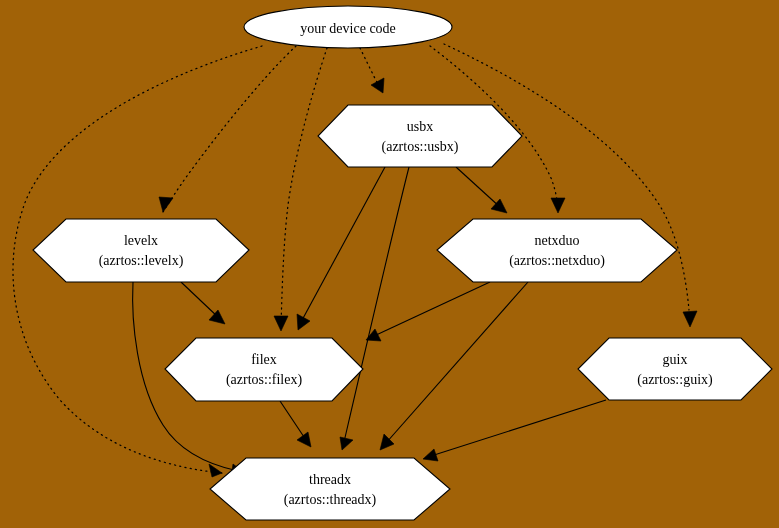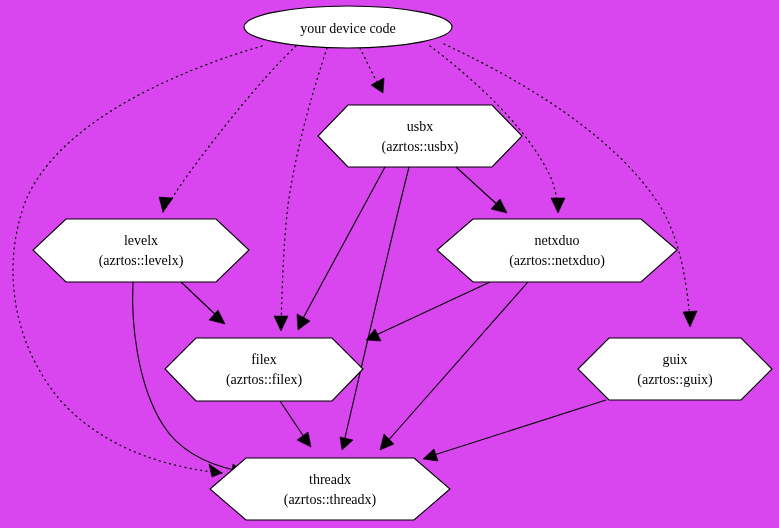--- a/index.html
+++ b/index.html
@@ -11,21 +11,21 @@
   body {
     width: 779px;
     height: 528px;
     overflow: hidden;
     font-family: "Liberation Serif", "DejaVu Serif", serif;
   }
   #graph-root {
     position: relative;
     width: 779px;
     height: 528px;
-    background: #d946ef;
+    background: #a16207;
   }
   svg#graph-canvas {
     display: block;
     width: 779px;
     height: 528px;
   }
   .node-shape {
     fill: #ffffff;
     stroke: #000000;
     stroke-width: 1.1;

